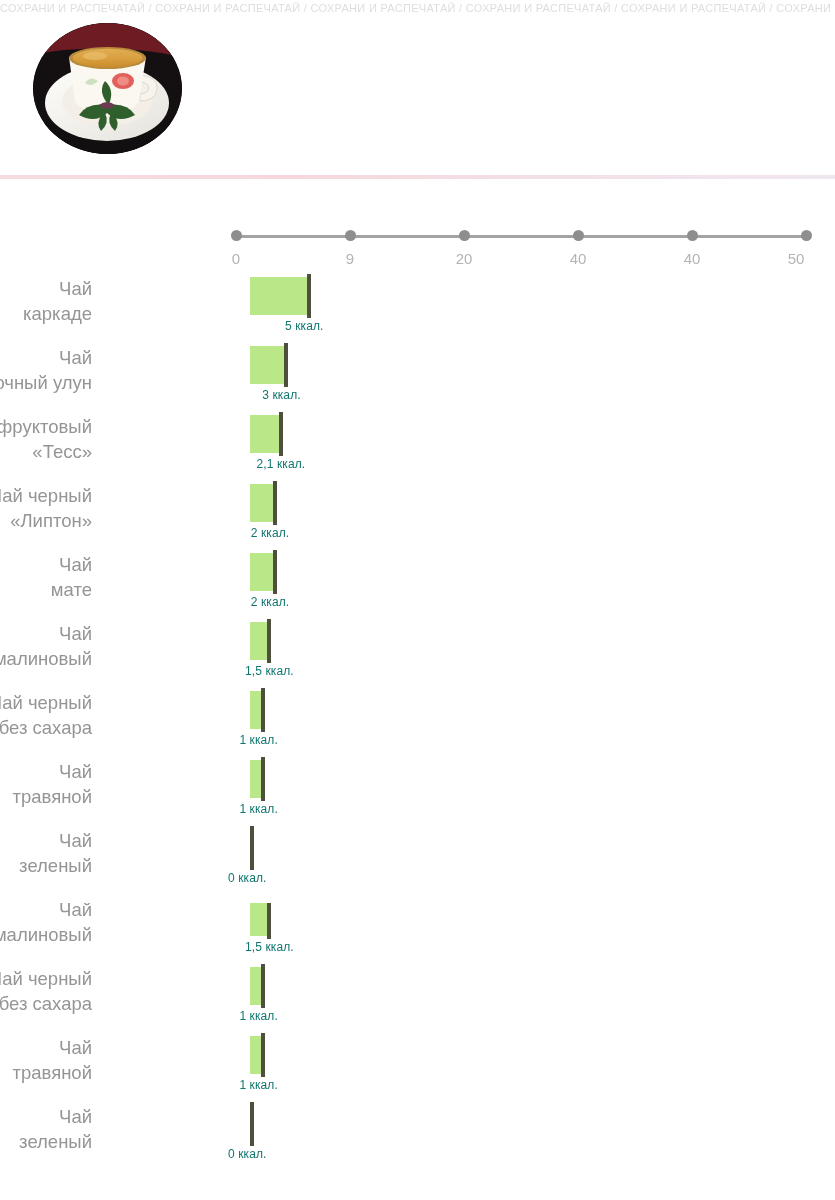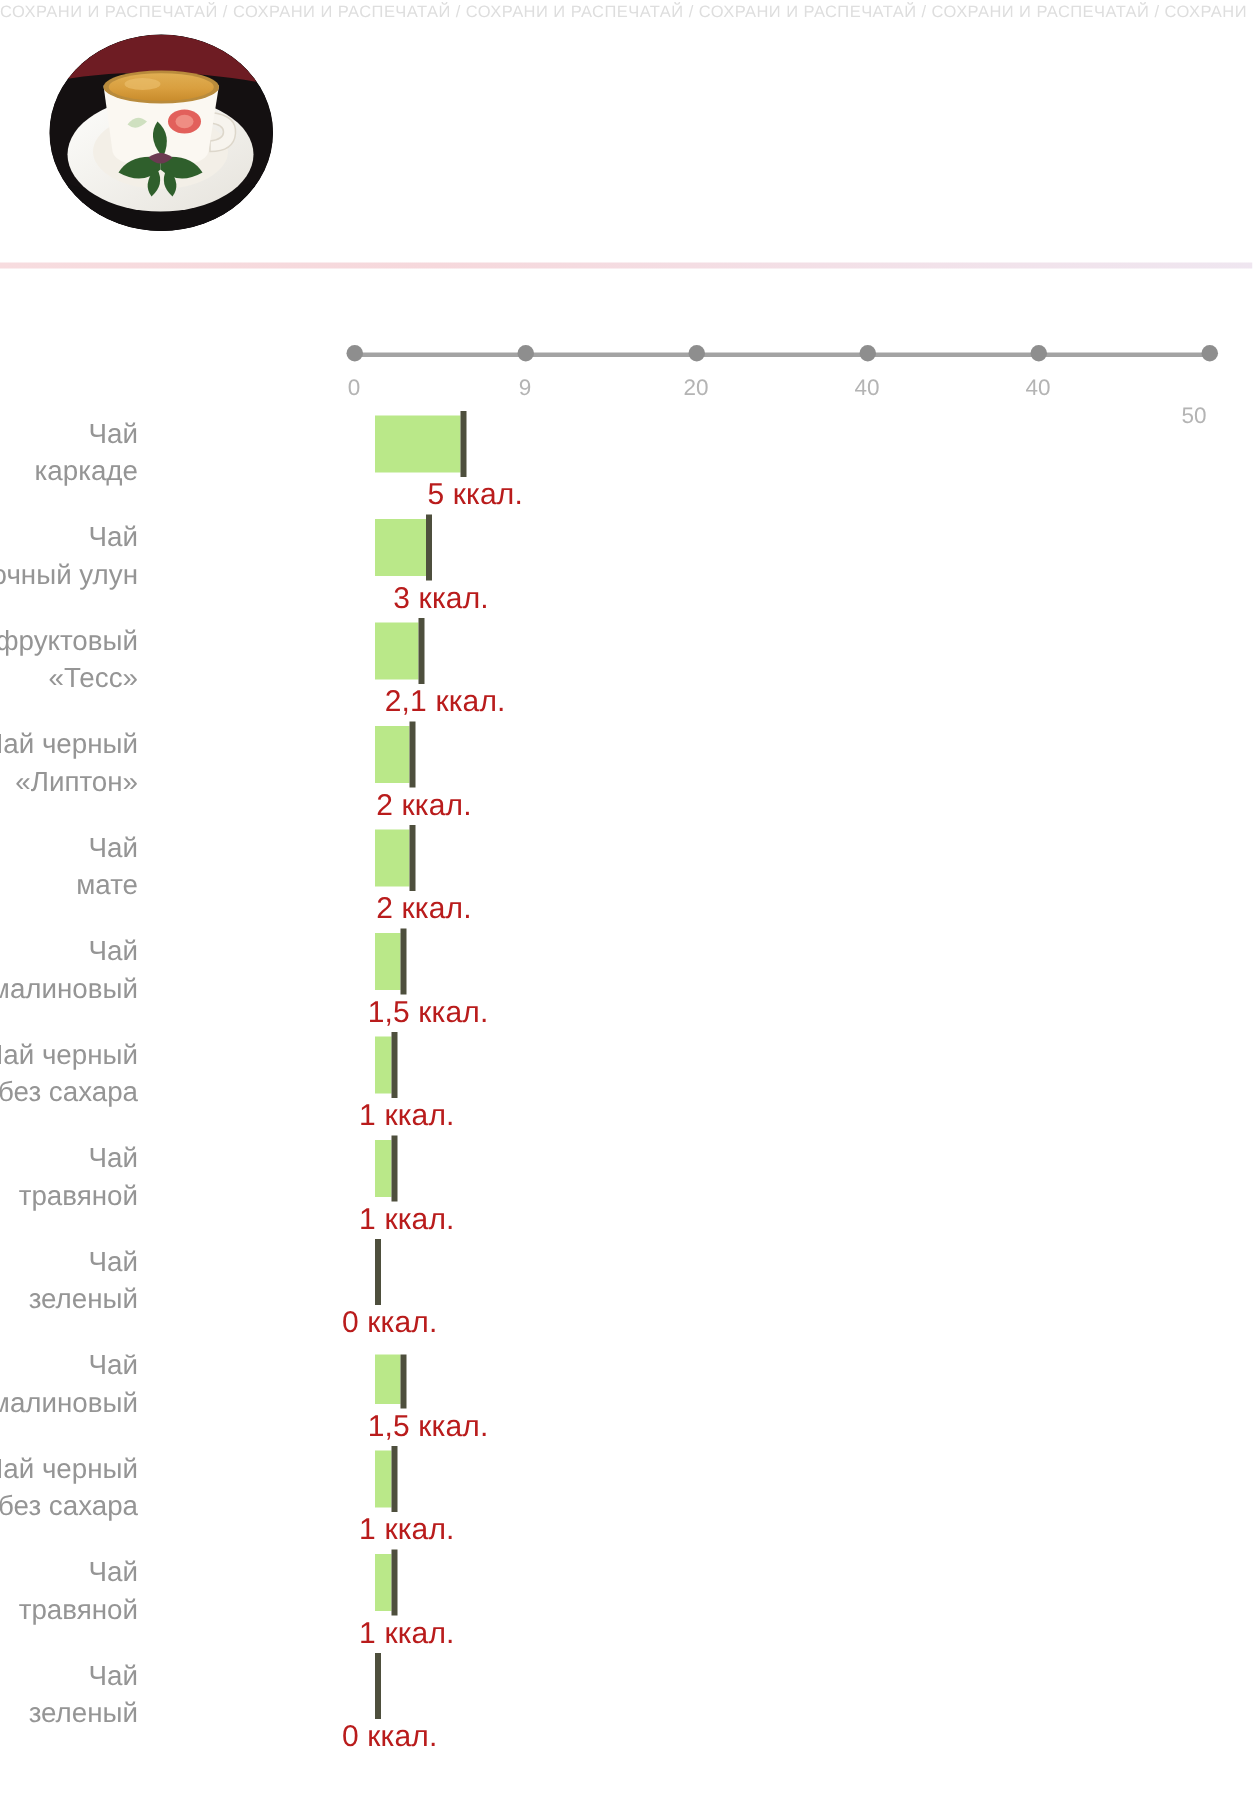--- a/index.html
+++ b/index.html
@@ -195,22 +195,22 @@
   .bar-cap {
     position: absolute;
     top: -3px;
     width: 4px;
     height: 44px;
     background: #4e4f3d;
   }
   .bar-value {
     position: absolute;
     top: 43px;
-    font-size: 20px;
-    color: #b91c1c;
+    font-size: 12px;
+    color: #0f766e;
     white-space: nowrap;
     letter-spacing: 0.1px;
   }
 
   
   .clip-band {
     position: absolute;
     left: 0;
     top: 717px;
     width: 835px;
@@ -283,21 +283,21 @@
         <div class="axis-tick-label" style="left: 0px;">0</div>
         <div class="axis-tick" style="left: 114px;"></div>
         <div class="axis-tick-label" style="left: 114px;">9</div>
         <div class="axis-tick" style="left: 228px;"></div>
         <div class="axis-tick-label" style="left: 228px;">20</div>
         <div class="axis-tick" style="left: 342px;"></div>
         <div class="axis-tick-label" style="left: 342px;">40</div>
         <div class="axis-tick" style="left: 456px;"></div>
         <div class="axis-tick-label" style="left: 456px;">40</div>
         <div class="axis-tick" style="left: 570px;"></div>
-        <div class="axis-tick-label" style="left: 560px; margin-top: 19px;">50</div>
+        <div class="axis-tick-label" style="left: 560px;">50</div>
       </div>
   </div>
 
   <div class="rows" id="rows">
       <div class="row" style="top: 0px;">
         <div class="row-label">Чай
 каркаде</div>
         <div class="bar-wrap" style="width: 57px;">
           <div class="bar-fill" style="width: 57px; background: rgb(186, 232, 137);"></div>
           <div class="bar-cap" style="left: 57px; background: rgb(78, 79, 61);"></div>

